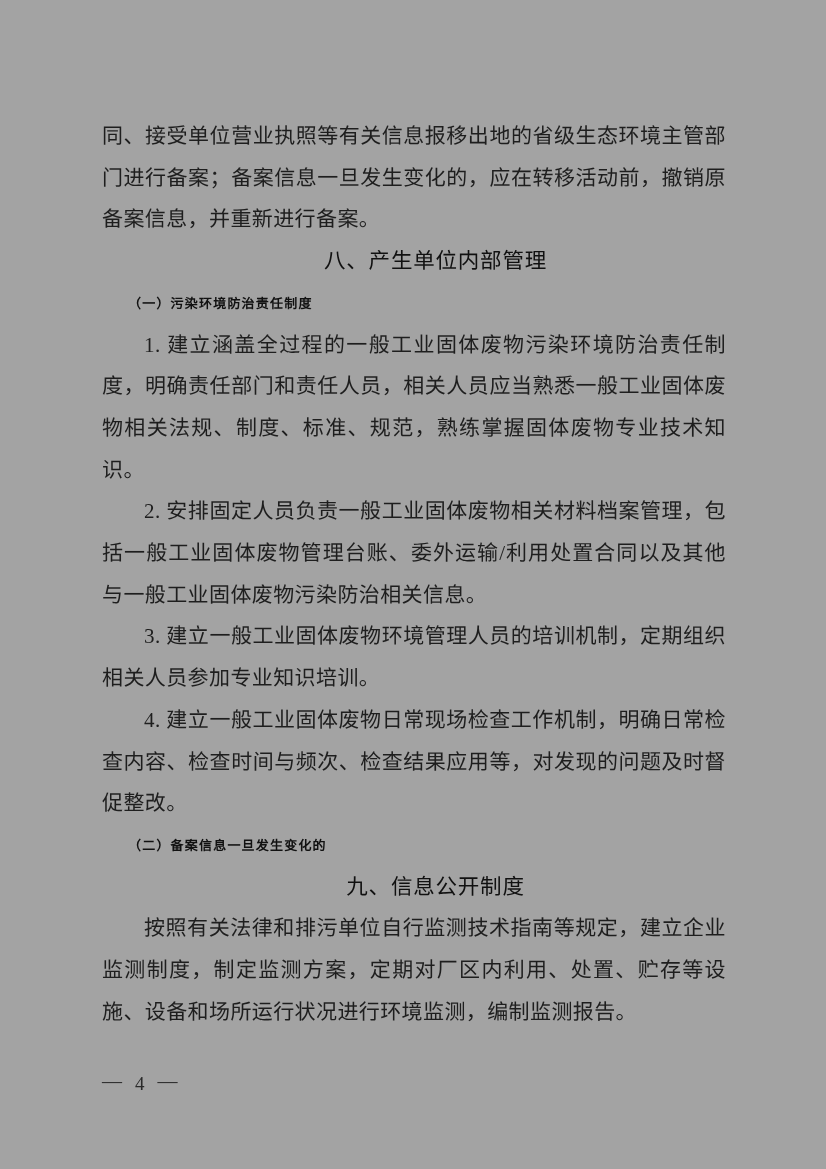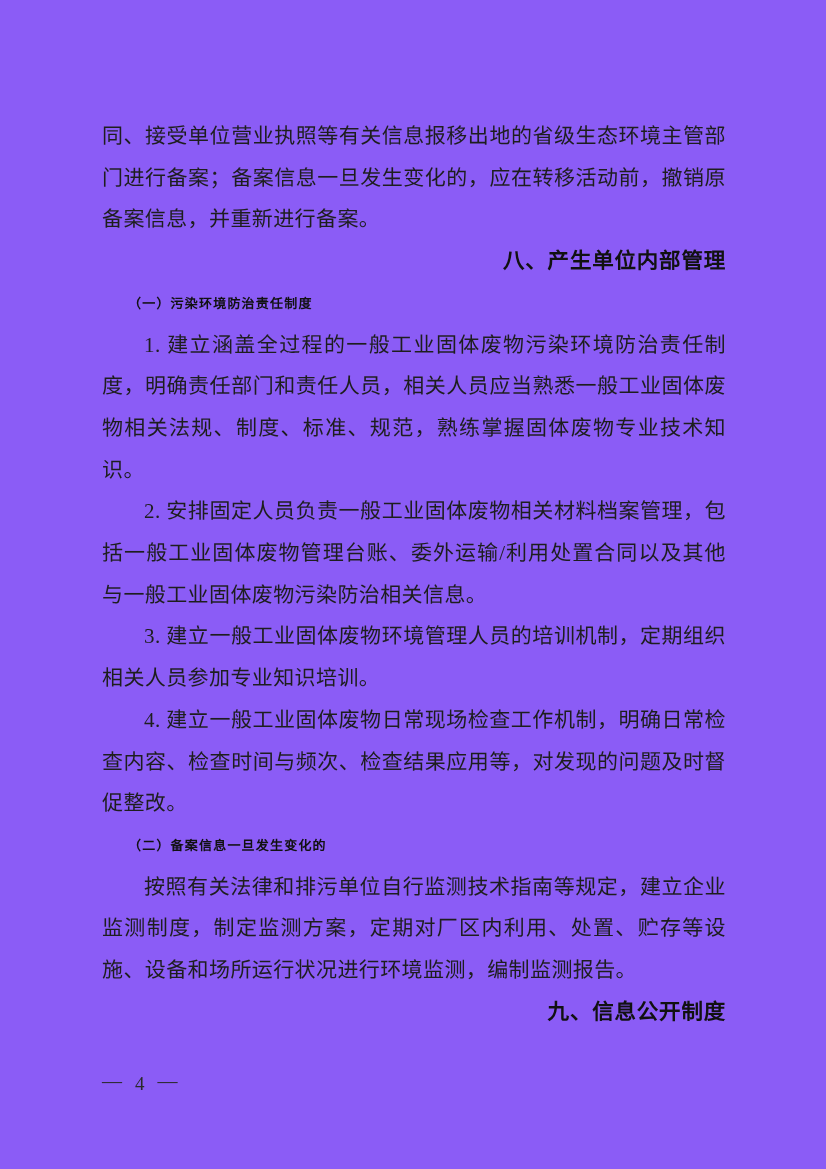--- a/index.html
+++ b/index.html
@@ -6,21 +6,21 @@
   html, body {
     margin: 0;
     padding: 0;
     background: #ffffff;
   }
   .page {
     position: relative;
     width: 826px;
     height: 1169px;
     margin: 0 auto;
-    background: #8b5cf6;
+    background: #a3a3a3;
     overflow: hidden;
     font-family: "Liberation Serif", "DejaVu Serif", serif;
     color: #1e1e1e;
   }
   .content {
     position: absolute;
     left: 102px;
     top: 116px;
     width: 624px;
     font-size: 21px;
@@ -35,23 +35,23 @@
   }
   .body {
     text-indent: 2em;
     font-weight: 400;
   }
   .body.continuation {
     text-indent: 0;
   }
   .heading-major {
     text-indent: 2em;
-    text-align: right;
+    text-align: center;
     font-family: "Liberation Sans", "DejaVu Sans", sans-serif;
-    font-weight: 700;
+    font-weight: 400;
     font-size: 21.5px;
     letter-spacing: 0.8px;
     color: #111111;
   }
   .heading-sub {
     text-indent: 2em;
     text-align: left;
     font-weight: 700;
     font-size: 13px;
     letter-spacing: 1.2px;
@@ -84,21 +84,21 @@
   <div class="content">
 
   <div class="para body continuation">同、接受单位营业执照等有关信息报移出地的省级生态环境主管部门进行备案；备案信息一旦发生变化的，应在转移活动前，撤销原备案信息，并重新进行备案。</div>
       <div class="para heading-major">八、产生单位内部管理</div>
       <div class="para heading-sub">（一）污染环境防治责任制度</div>
       <div class="para body">1. 建立涵盖全过程的一般工业固体废物污染环境防治责任制度，明确责任部门和责任人员，相关人员应当熟悉一般工业固体废物相关法规、制度、标准、规范，熟练掌握固体废物专业技术知识。</div>
       <div class="para body">2. 安排固定人员负责一般工业固体废物相关材料档案管理，包括一般工业固体废物管理台账、委外运输/利用处置合同以及其他与一般工业固体废物污染防治相关信息。</div>
       <div class="para body">3. 建立一般工业固体废物环境管理人员的培训机制，定期组织相关人员参加专业知识培训。</div>
       <div class="para body">4. 建立一般工业固体废物日常现场检查工作机制，明确日常检查内容、检查时间与频次、检查结果应用等，对发现的问题及时督促整改。</div>
       <div class="para heading-sub">（二）备案信息一旦发生变化的</div>
+      <div class="para heading-major">九、信息公开制度</div>
       <div class="para body">按照有关法律和排污单位自行监测技术指南等规定，建立企业监测制度，制定监测方案，定期对厂区内利用、处置、贮存等设施、设备和场所运行状况进行环境监测，编制监测报告。</div>
-      <div class="para heading-major">九、信息公开制度</div>
     </div>
   <div class="footer">
     <span class="dash">—</span>
     <span class="num">4</span>
     <span class="dash">—</span>
   </div>
 </div>
 
 </body></html>

